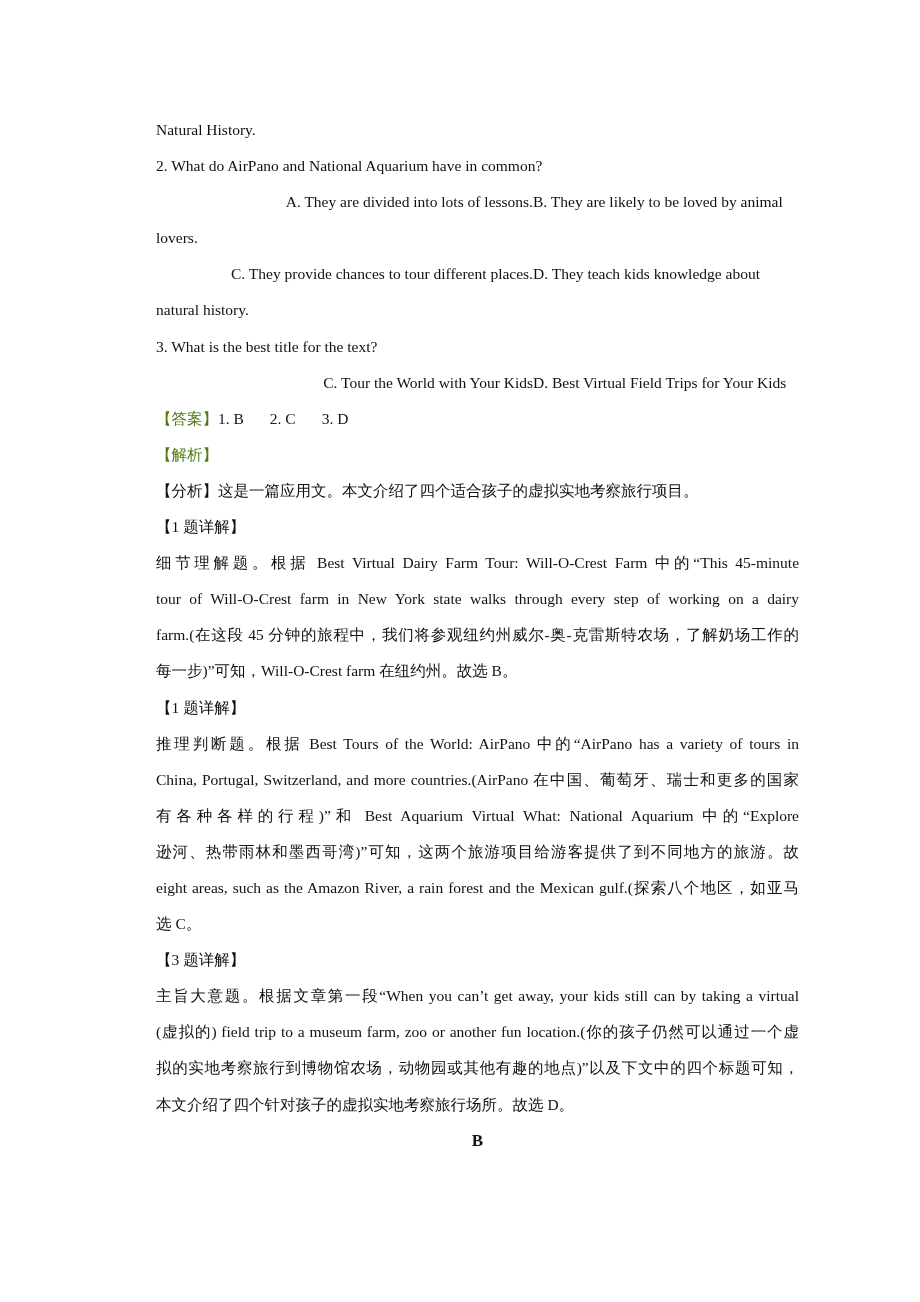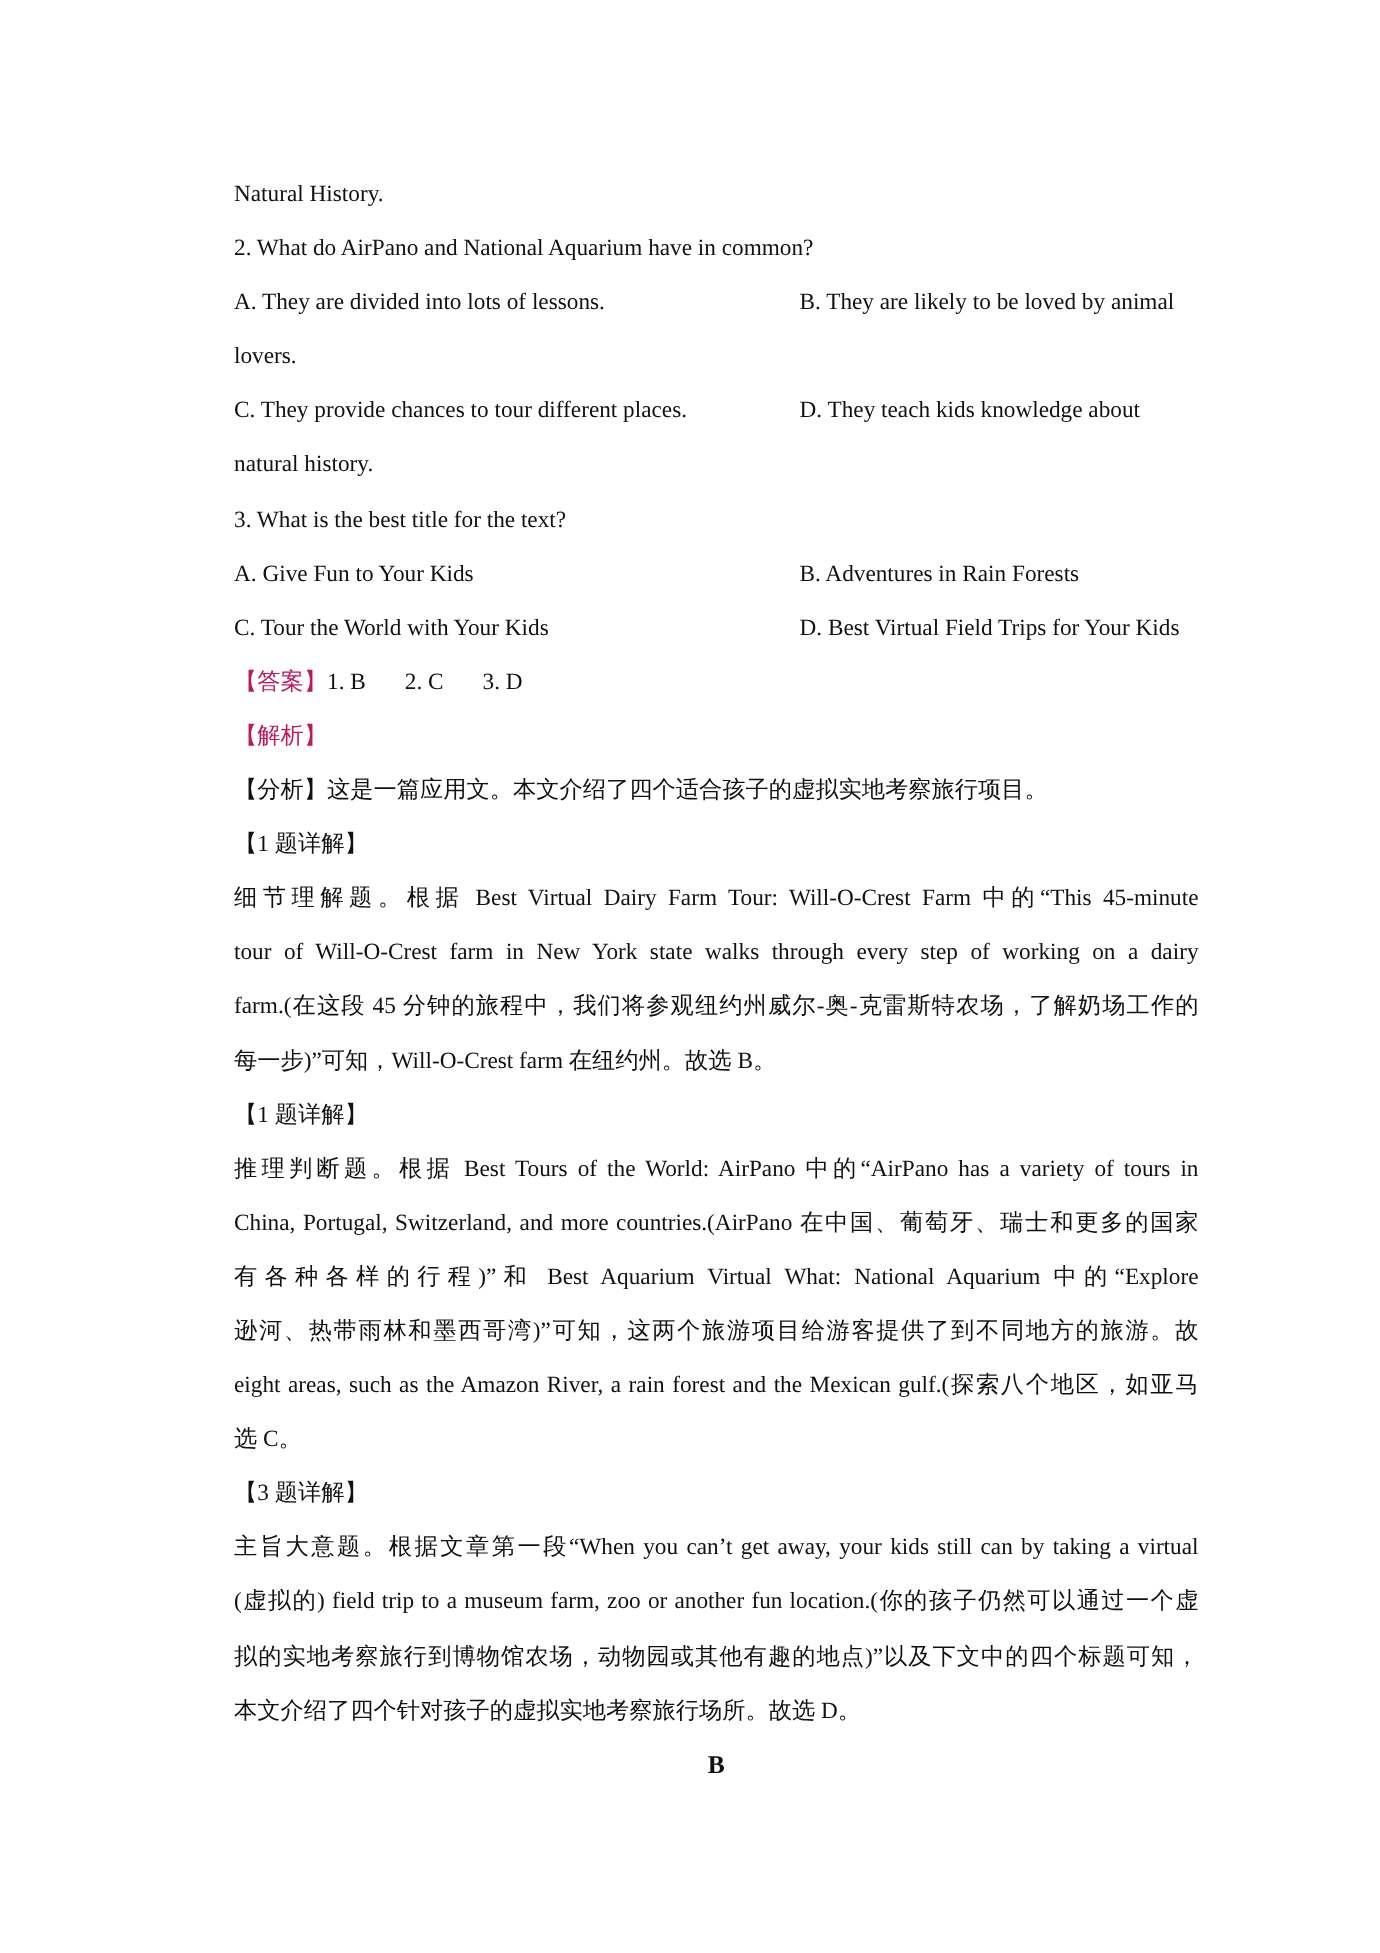--- a/index.html
+++ b/index.html
@@ -28,23 +28,23 @@
       white-space: nowrap;
     }
     .just {
       text-align: justify;
       text-align-last: justify;
       white-space: normal;
     }
     .opts {
       display: flex;
     }
-    .opts .col-a { width: 377px; }
+    .opts .col-a { width: 377px; text-align: right; }
     .opts .col-b { flex: 1; }
-    .blue { color: #be185d; }
+    .blue { color: #4d7c0f; }
     b { font-weight: normal; margin-top: 24px; }
     .ans-gap { display: inline-block; width: 26px; }
     .section-title {
       text-align: center;
       font-weight: bold;
       font-size: 17px;
     }
   </style>
 </head>
 <body>
@@ -59,24 +59,20 @@
     <span class="col-b">B. They are likely to be loved by animal</span>
   </div>
   <div class="line">lovers.</div>
   <div class="line opts">
     <span class="col-a">C. They provide chances to tour different places.</span>
     <span class="col-b">D. They teach kids knowledge about</span>
   </div>
   <div class="line">natural history.</div>
 
   <div class="line">3. What is the best title for the text?</div>
-  <div class="line opts">
-    <span class="col-a">A. Give Fun to Your Kids</span>
-    <span class="col-b">B. Adventures in Rain Forests</span>
-  </div>
   <div class="line opts">
     <span class="col-a">C. Tour the World with Your Kids</span>
     <span class="col-b">D. Best Virtual Field Trips for Your Kids</span>
   </div>
 
   <div class="line">
     <span class="blue">【答案】</span><span>1. B</span><span class="ans-gap"></span><span>2. C</span><span class="ans-gap"></span><span>3. D</span>
   </div>
 
   <div class="line blue">【解析】</div>

